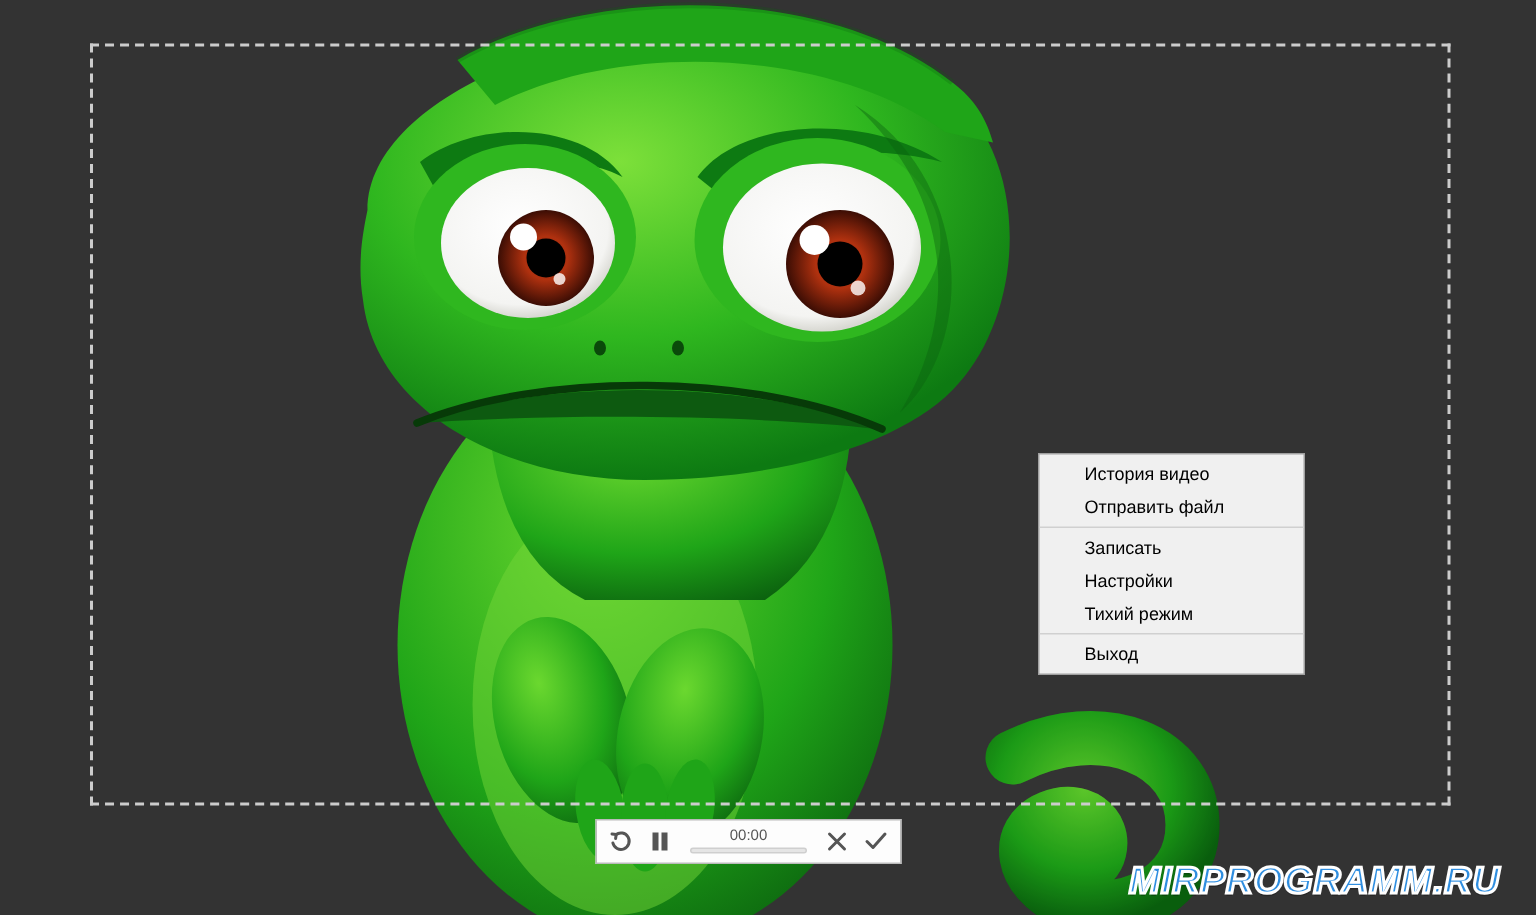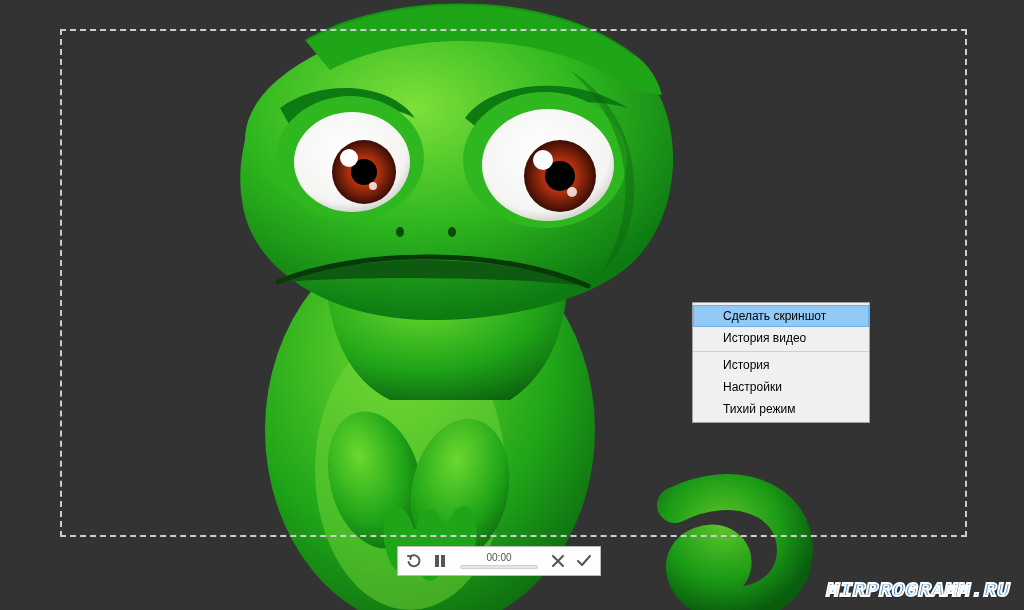--- a/index.html
+++ b/index.html
@@ -103,25 +103,25 @@
       height: 4px;
       background: #e5e5e5;
       border: 1px solid #cfcfcf;
       border-radius: 2px;
     }
 
     
     .watermark {
       position: absolute;
       bottom: 8px;
-      right: 14px;
-      font-family: Liberation Mono, monospace;
+      right: 24px;
+      font-family: Liberation Sans, sans-serif;
       font-weight: 900;
       font-style: italic;
-      font-size: 21px;
+      font-size: 25px;
       letter-spacing: 0.5px;
       color: #2f8ee0;
       -webkit-text-stroke: 2px #ffffff;
       text-shadow: 0 2px 0 rgba(0,0,0,0.25);
     }
   </style>
 </head>
 <body>
 
 <svg class="chameleon" viewBox="0 0 700 610" preserveAspectRatio="xMidYMin meet">
@@ -202,36 +202,41 @@
   <path d="M150,282 C230,252 370,252 455,286 C370,276 230,276 150,282 Z" fill="#0d5a10"></path>
   <path d="M148,282 C230,248 372,248 458,286" fill="none" stroke="#073a08" stroke-width="5" stroke-linecap="round"></path>
 
   <path d="M440,70 C520,120 520,230 470,275 C510,210 505,130 440,70 Z" fill="#0a5e0e" opacity="0.4"></path>
 </svg>
 
 <div class="selection-area"></div>
 
 <div class="context-menu">
   <div class="group">
-    <div class="item highlight">
-      <span>Сделать скриншот</span>
-    </div>
     <div class="item">
       <span>История видео</span>
     </div>
+    <div class="item">
+      <span>Отправить файл</span>
+    </div>
   </div>
   <div class="group">
     <div class="item">
-      <span>История</span>
+      <span>Записать</span>
     </div>
     <div class="item">
       <span>Настройки</span>
     </div>
     <div class="item">
       <span>Тихий режим</span>
+    </div>
+  </div>
+  <div class="group">
+    <div class="item">
+      <span>Выход</span>
     </div>
   </div>
 </div>
 
 <div class="toolbar">
   <div class="tb-btn">
     <svg width="16" height="16" viewBox="0 0 16 16">
       <path d="M4.5 3.5 A5.5 5.5 0 1 1 2.6 9" fill="none" stroke="#555" stroke-width="2" stroke-linecap="round"></path>
       <path d="M2 3 L4.8 3.3 L4.4 6" fill="none" stroke="#555" stroke-width="2" stroke-linecap="round" stroke-linejoin="round"></path>
     </svg>

